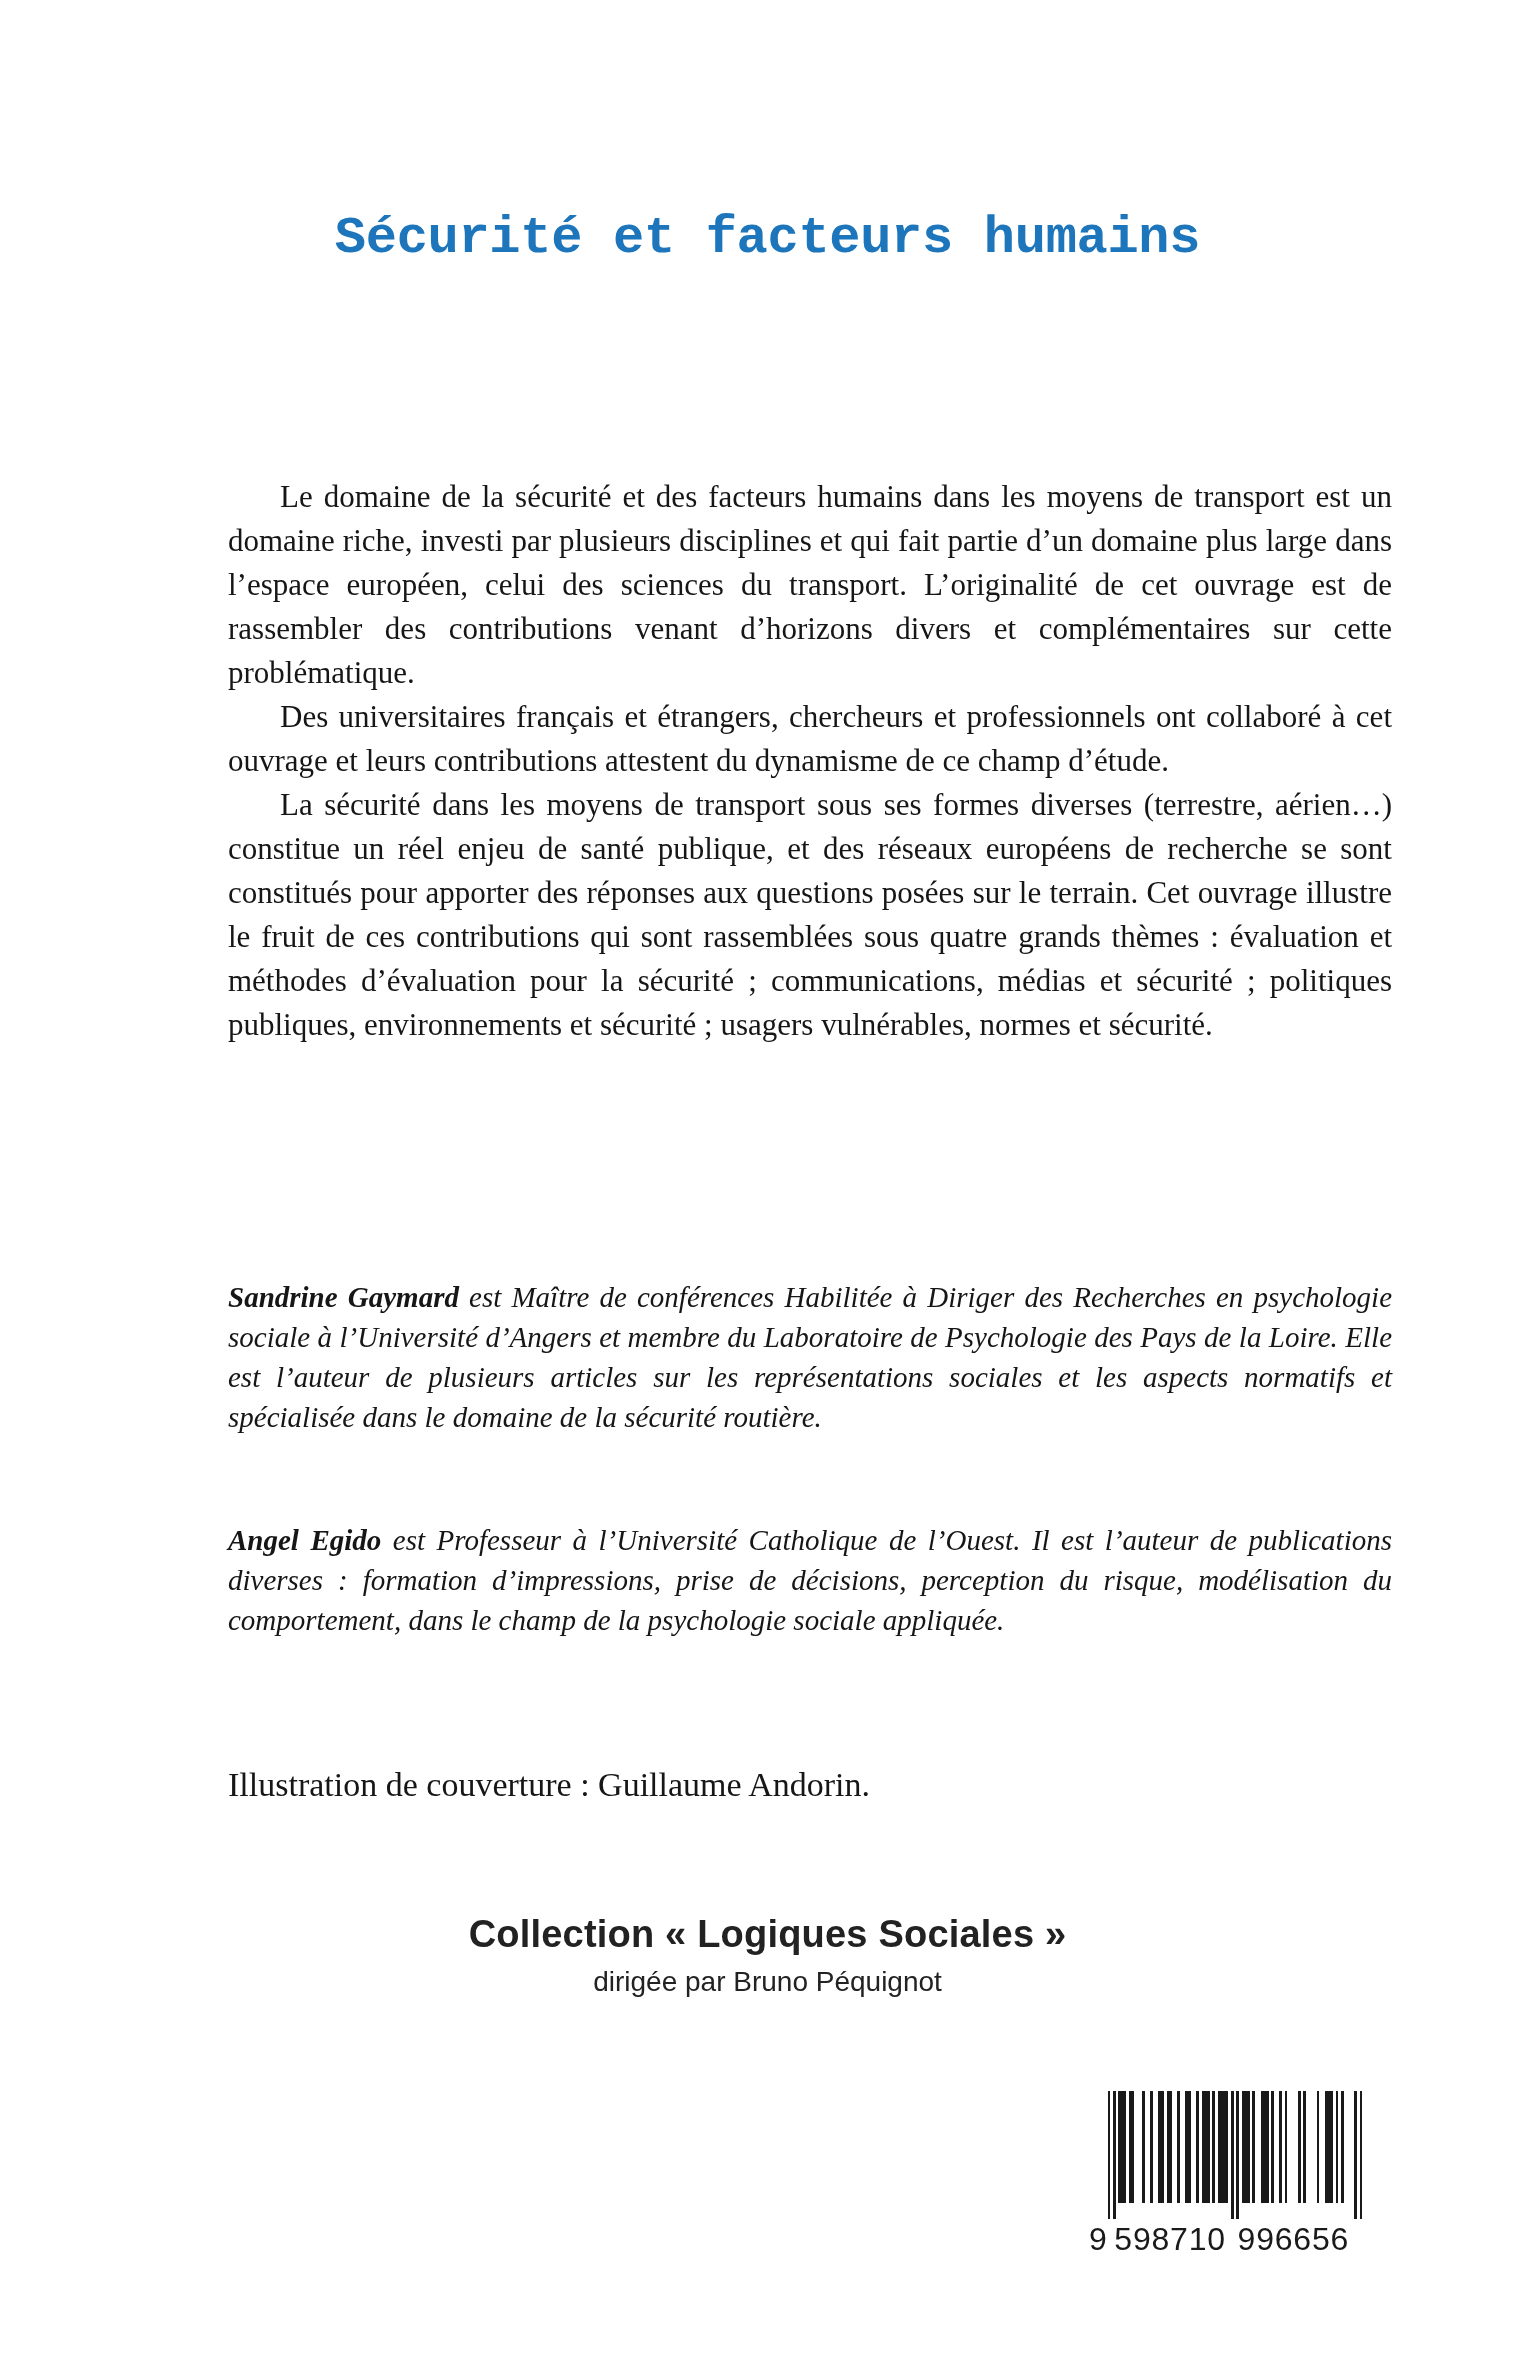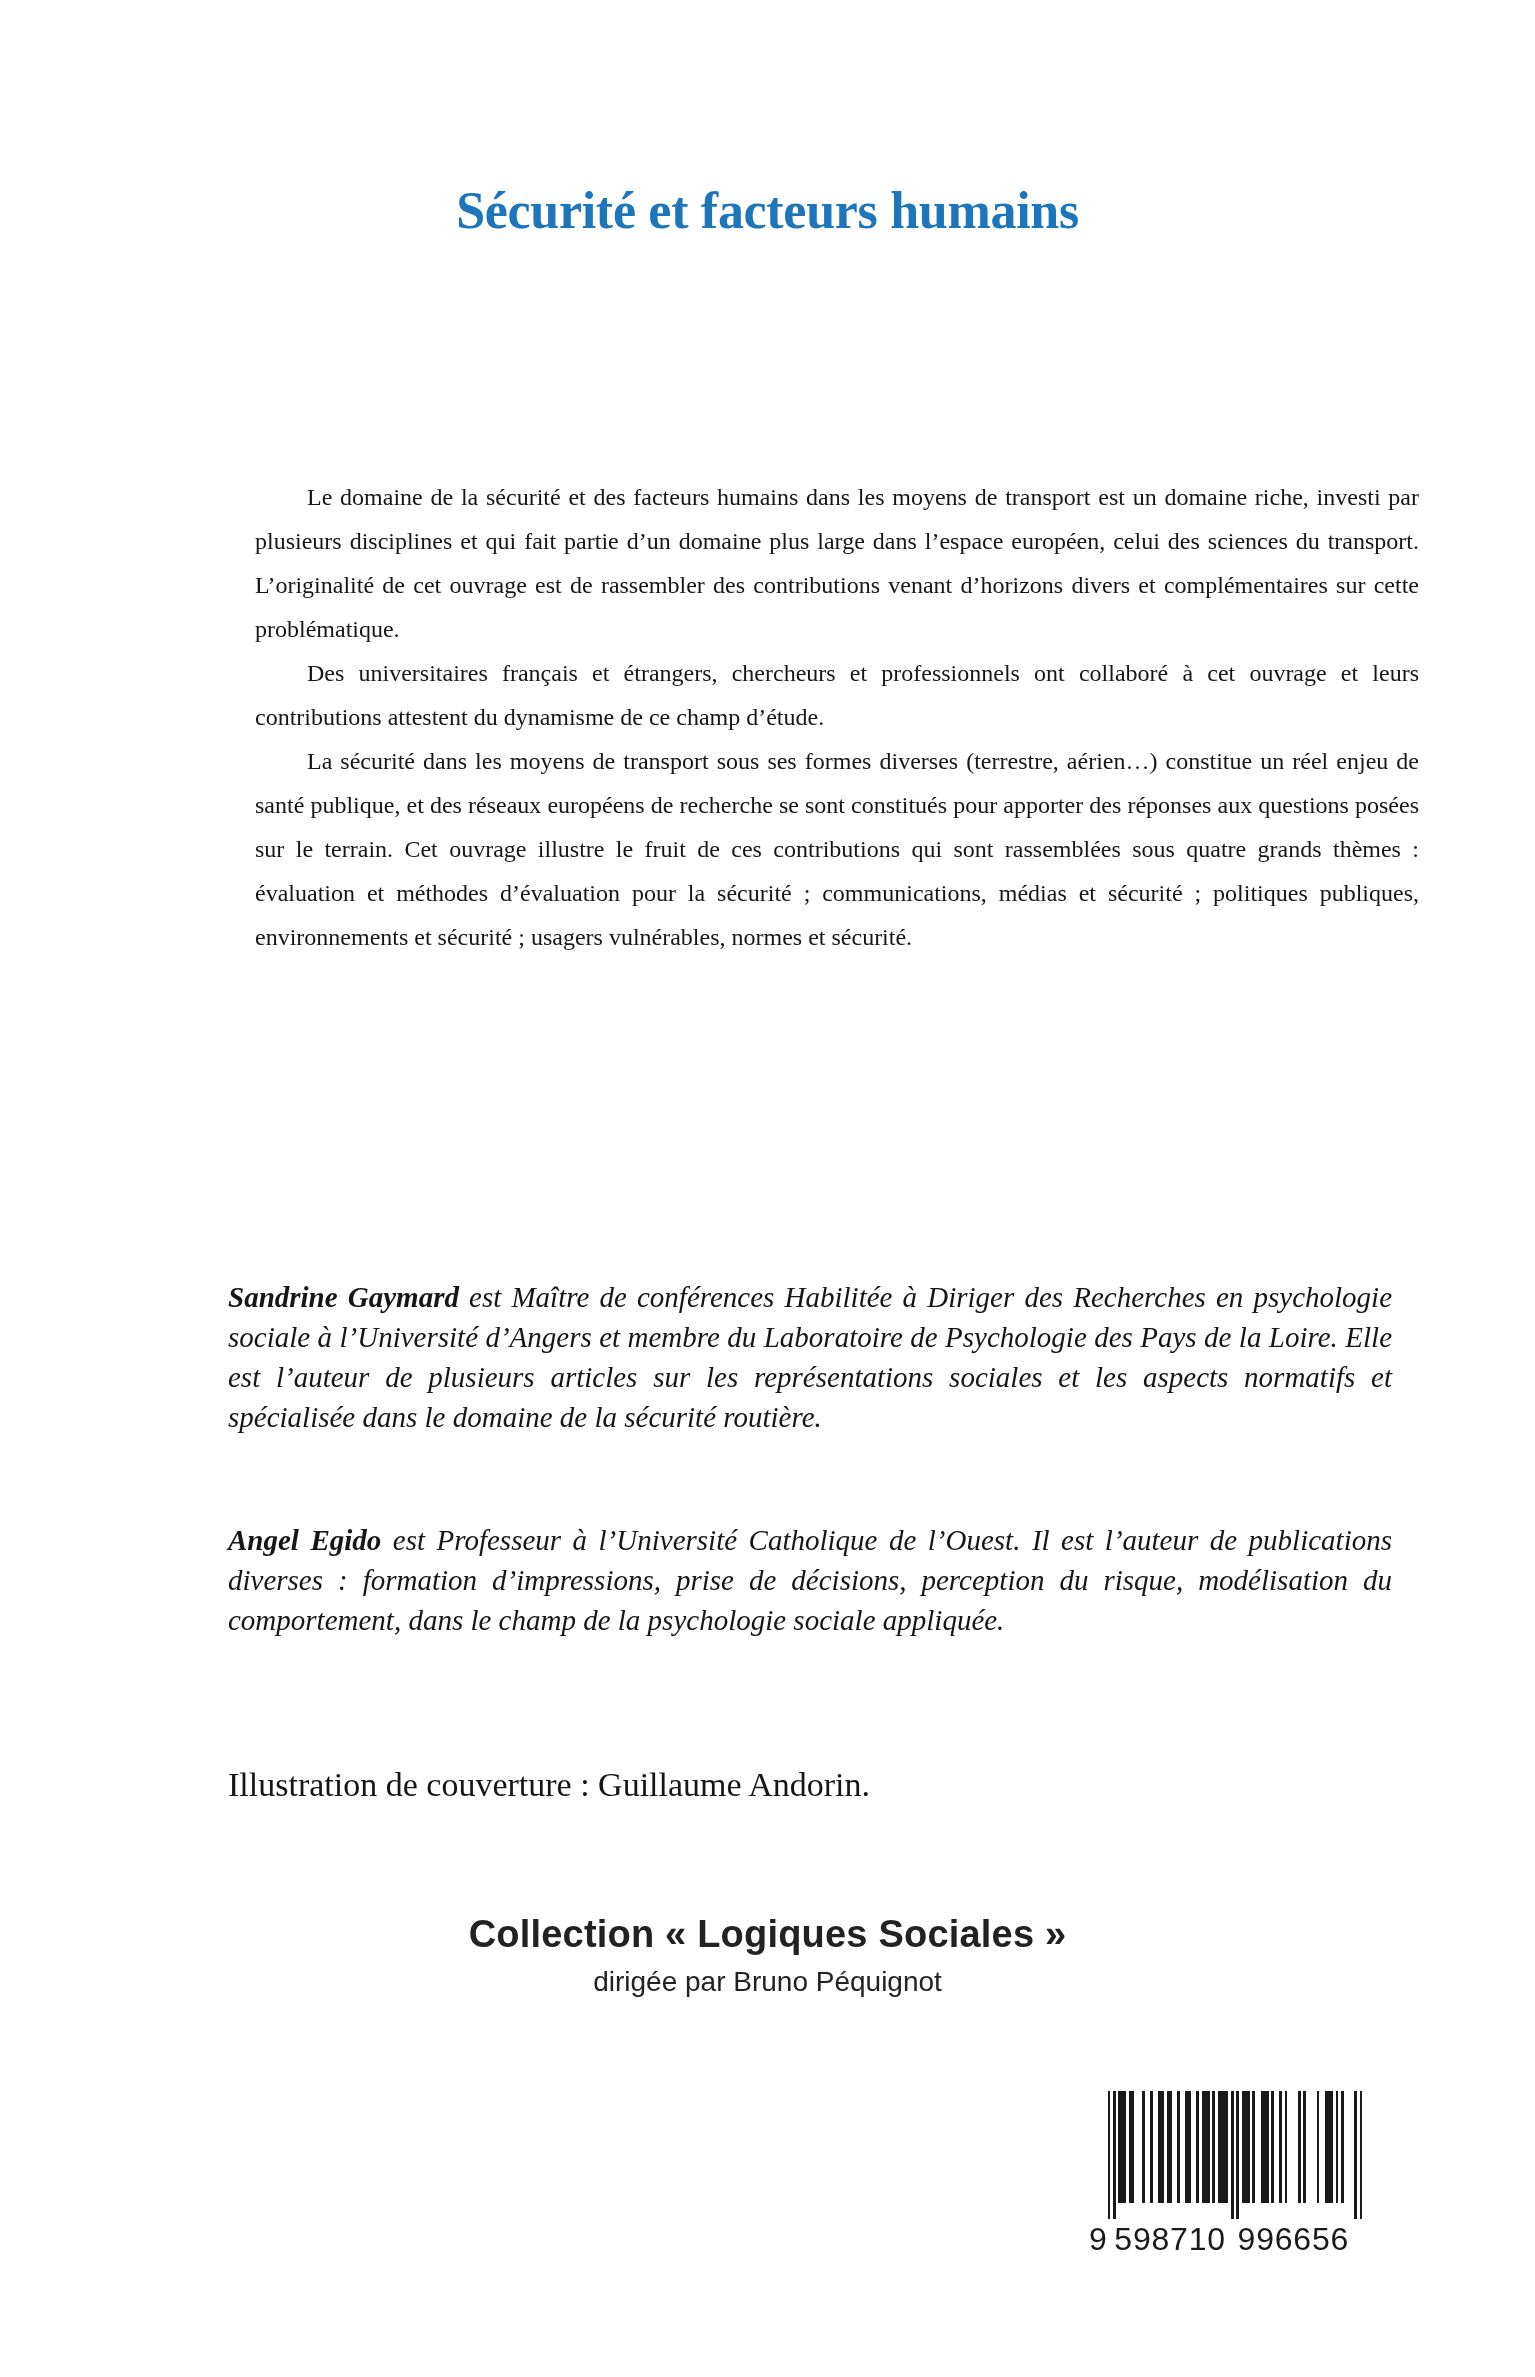--- a/index.html
+++ b/index.html
@@ -25,51 +25,51 @@
 
   
   .title-block {
     position: absolute;
     left: 0;
     right: 0;
     top: 183px;
     text-align: center;
   }
   .title-line {
-    font-family: Liberation Serif, serif;
+    font-family: Liberation Mono, monospace;
     font-weight: bold;
     font-size: 52px;
     line-height: 1.08;
     letter-spacing: -0.3px;
     color: #1d76bb;
     white-space: nowrap;
+    margin-top: 28px;
   }
   .subtitle-line {
     font-family: "Liberation Serif", serif;
     font-weight: normal;
     font-size: 42px;
     line-height: 1.2;
     color: #1d76bb;
     margin-top: 11.7px;
     white-space: nowrap;
   }
 
   
   .body-copy {
     position: absolute;
     left: 228px;
     width: 1164px;
     top: 475px;
     font-family: "Liberation Serif", serif;
-    font-size: 24px;
+    font-size: 31px;
     line-height: 44px;
     color: #161616;
     text-align: justify;
     text-justify: inter-word;
-    margin-left: 27px;
   }
   .body-copy p {
     margin: 0;
     text-indent: 52px;
   }
   .body-copy p.loose {
     text-align: justify;
   }
 
   

